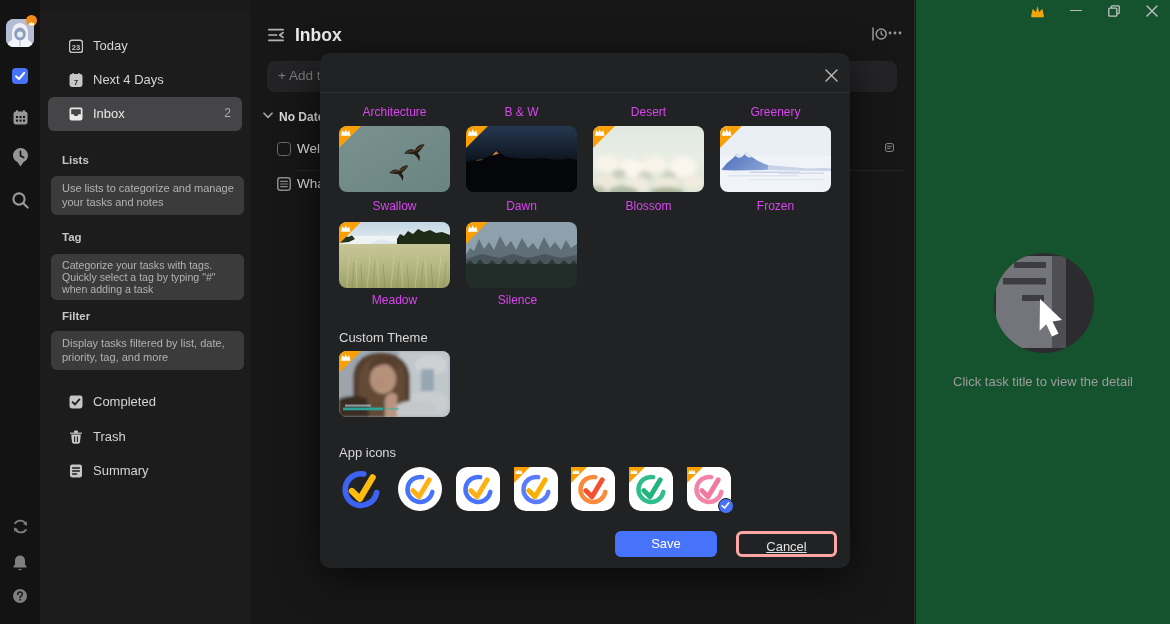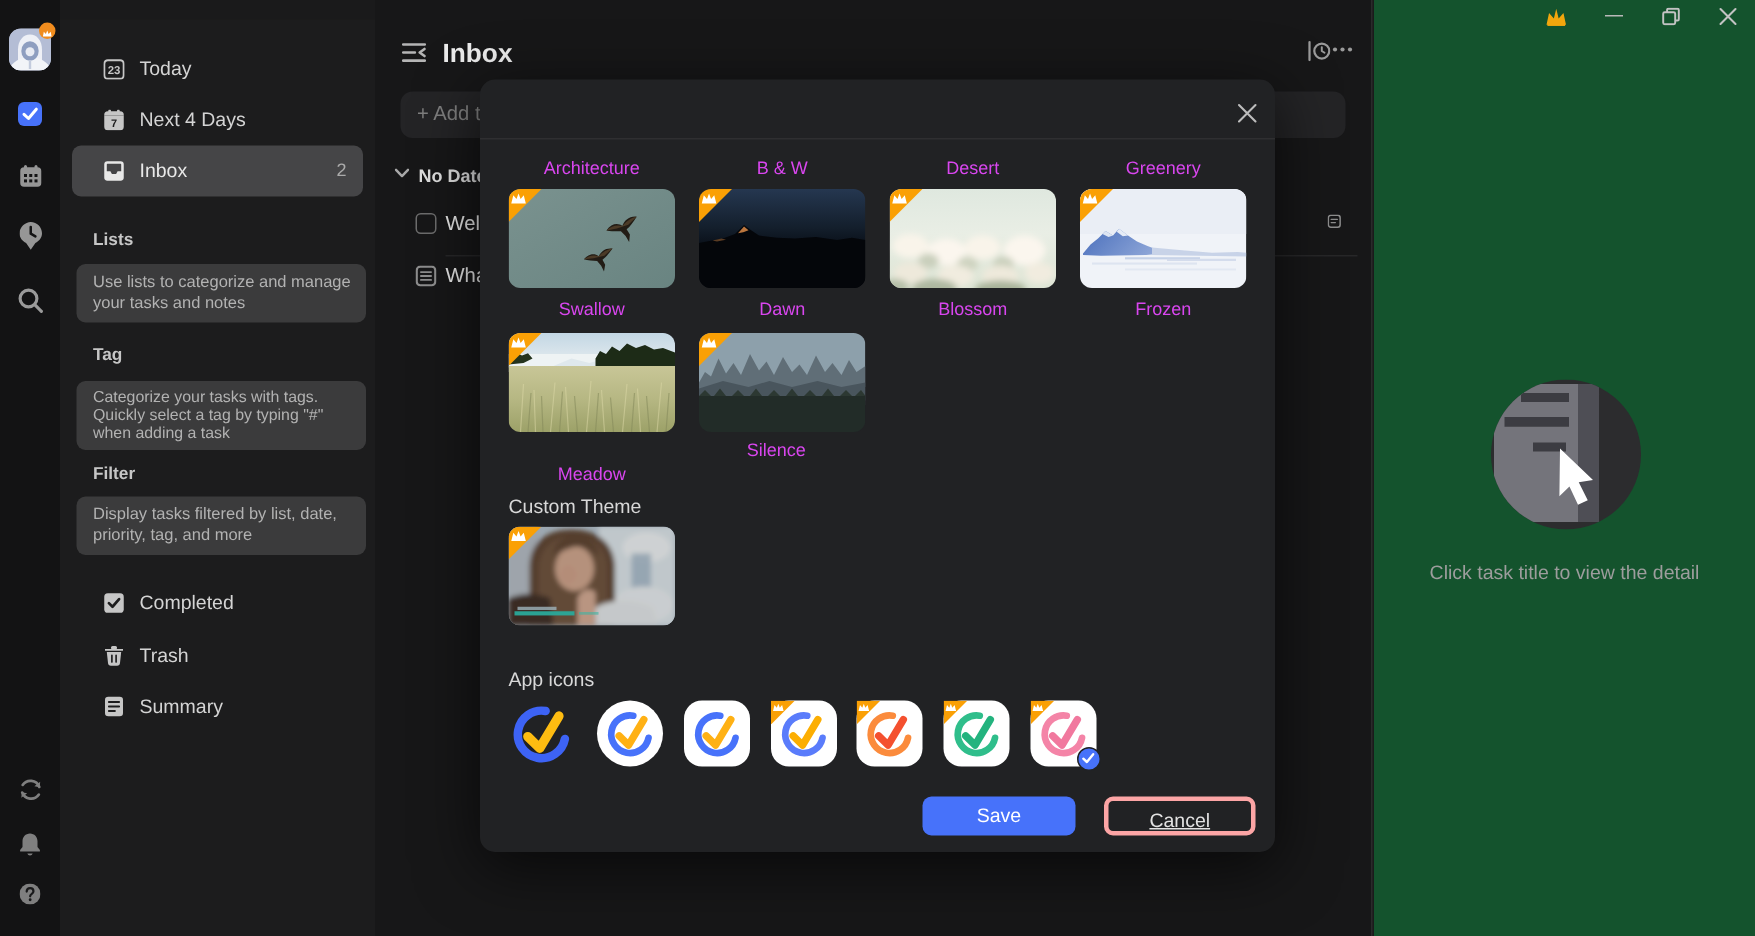--- a/index.html
+++ b/index.html
@@ -416,21 +416,21 @@
           <path d="M58 42 L62 37 L66 42 Z"></path>
         <path d="M70 42 L74 38 L78 42 Z"></path>
           <path d="M82 42 L86 37 L90 42 Z"></path>
           <path d="M94 42 L98 38 L102 42 Z"></path>
           <path d="M104 42 L108 38 L111 42 Z"></path>
       </g>
       <use href="#crown" x="0" y="0" width="22" height="22"></use>
     </svg>
   </div>
 
-  <div class="thlabel" style="left:19px;top:256px;">Meadow</div>
+  <div class="thlabel" style="left:19px;top:240px;">Meadow</div>
   <div class="thlabel" style="left:142px;top:240px;text-align:center;">Silence</div>
 
   <div class="abs" style="left:19px;top:277px;font-size:13px;color:#d8d8d8;">Custom Theme</div>
 
   <div class="thumb" style="left:19px;top:298px;">
     <svg viewBox="0 0 111 66" preserveAspectRatio="none">
       <defs>
           <filter id="pblur" x="-20%" y="-20%" width="140%" height="140%">
             <feGaussianBlur stdDeviation="1.8"></feGaussianBlur>
           </filter>

